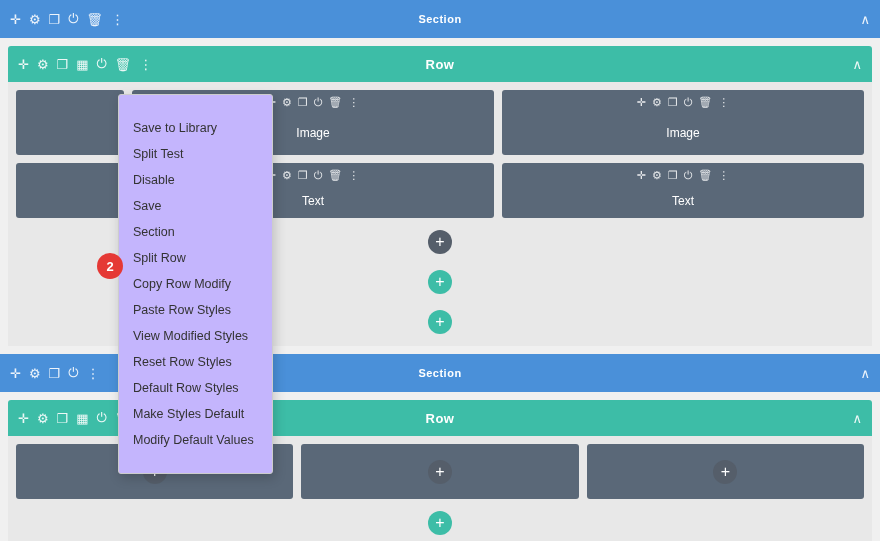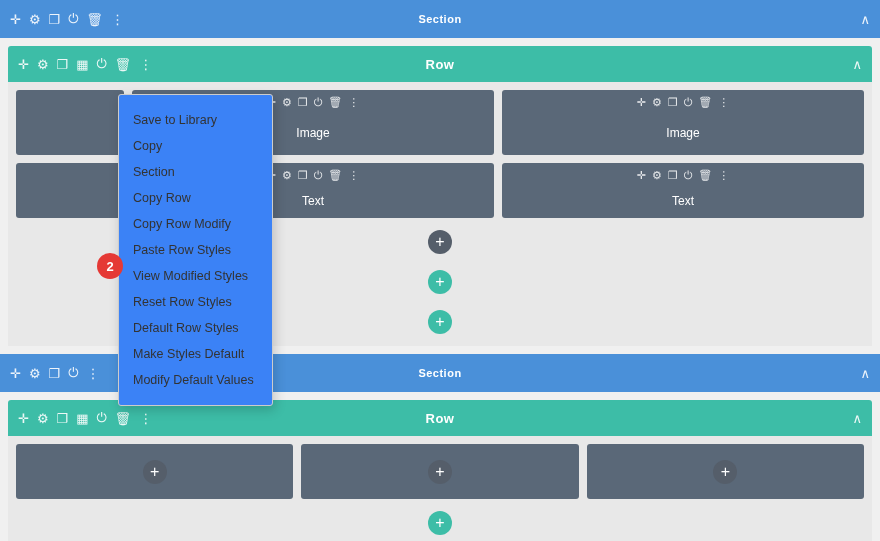--- a/index.html
+++ b/index.html
@@ -150,27 +150,27 @@
     }
     .add-btn-dark {
       background: #555e6a;
     }
 
     
     .context-menu {
       position: absolute;
       top: 94px;
       left: 118px;
-      background: #3b82f6;
+      background: #c4b5fd;
       border: 1px solid #ccc;
       border-radius: 3px;
       box-shadow: 2px 4px 12px rgba(0,0,0,0.18);
       z-index: 100;
       min-width: 155px;
-      padding: 12px 0;
+      padding: 20px 0;
     }
     .context-menu-item {
       padding: 6px 14px;
       font-size: 12.5px;
       color: #333;
       cursor: pointer;
       white-space: nowrap;
     }
 
     
@@ -344,23 +344,25 @@
       <div class="add-btn-row">
         <div class="add-btn">+</div>
       </div>
 
     </div>
   </div>
 </div>
 
 <div class="context-menu">
   <div class="context-menu-item">Save to Library</div>
-  <div class="context-menu-item">Copy</div>
+  <div class="context-menu-item">Split Test</div>
+  <div class="context-menu-item">Disable</div>
+  <div class="context-menu-item">Save</div>
   <div class="context-menu-item">Section</div>
-  <div class="context-menu-item">Copy Row</div>
+  <div class="context-menu-item">Split Row</div>
   <div class="context-menu-item">Copy Row Modify</div>
   <div class="context-menu-item">Paste Row Styles</div>
   <div class="context-menu-item">View Modified Styles</div>
   <div class="context-menu-item">Reset Row Styles</div>
   <div class="context-menu-item">Default Row Styles</div>
   <div class="context-menu-item">Make Styles Default</div>
   <div class="context-menu-item">Modify Default Values</div>
 </div>
 
 <div class="red-badge">2</div>

